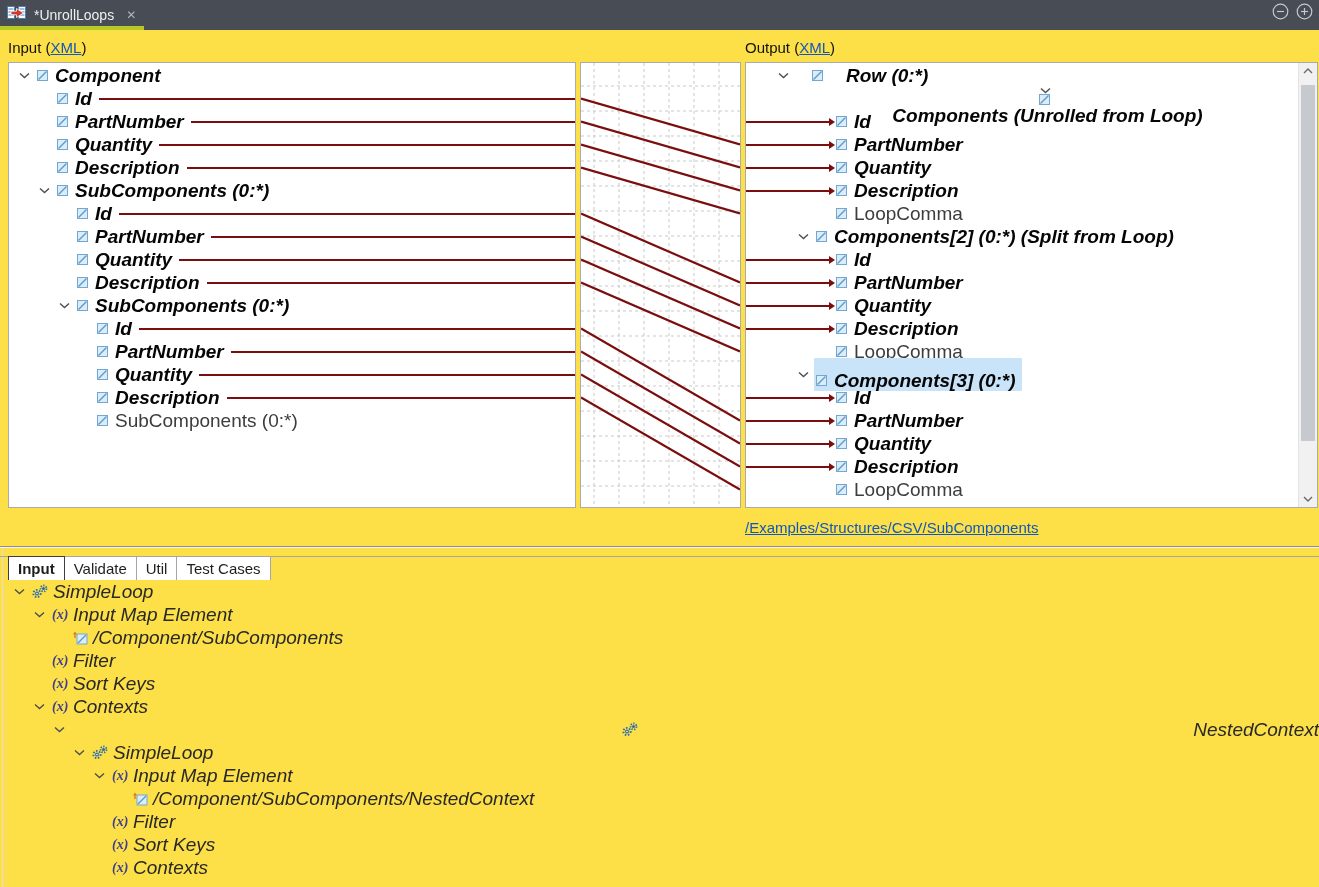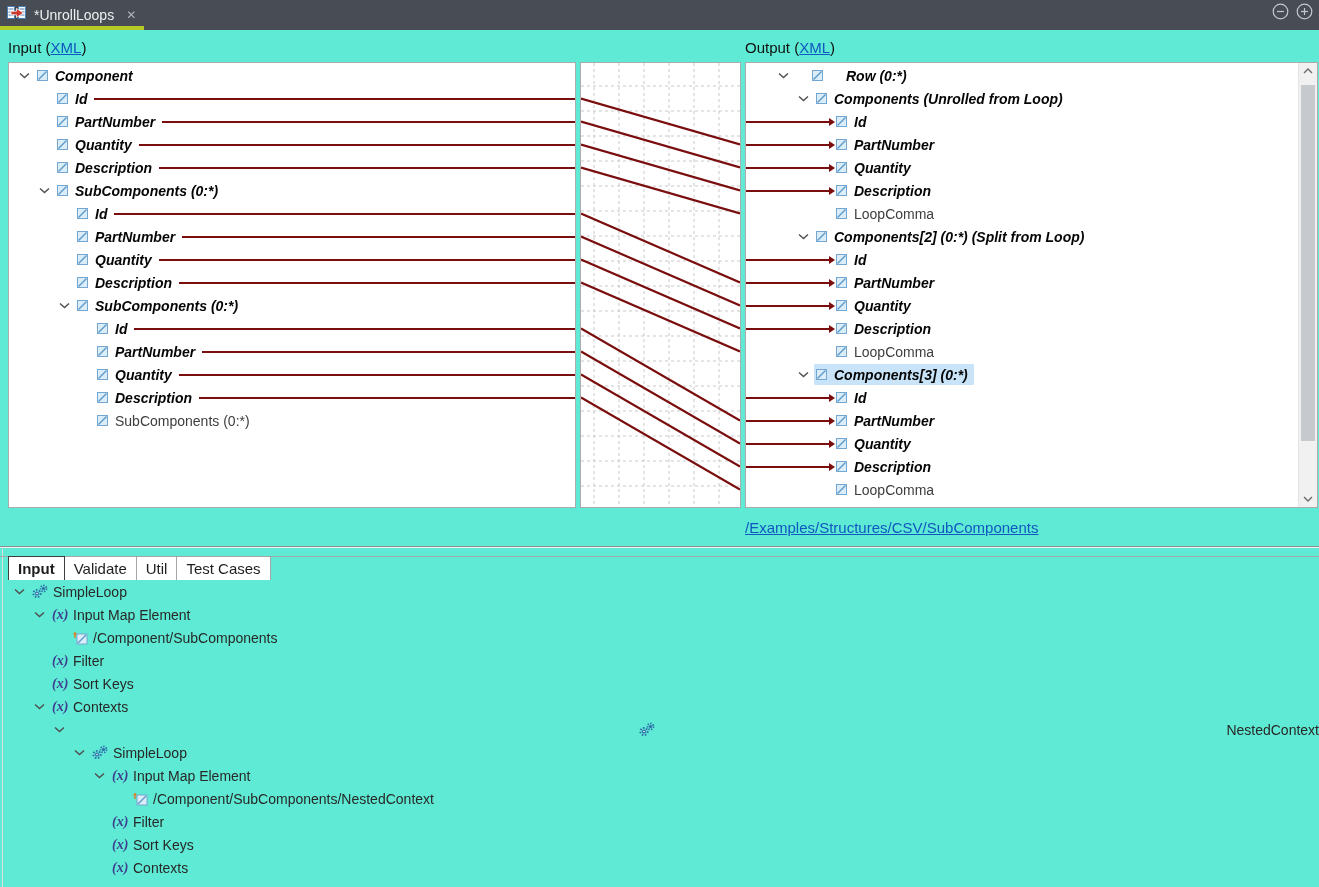--- a/index.html
+++ b/index.html
@@ -1,16 +1,16 @@
 <!DOCTYPE html>
 <html><head>
 <meta charset="utf-8">
 <style>
   html,body{margin:0;padding:0;background:#fff;}
-  #app{position:relative;width:1319px;height:887px;overflow:hidden;background:#5eead4;
+  #app{position:relative;width:1319px;height:887px;overflow:hidden;background:#fde047;
        font-family:"Liberation Sans",sans-serif;color:#1a1a1a;}
 
   
   .titlebar{position:absolute;left:0;top:0;width:100%;height:30px;background:#474c55;}
   .doc-tab{position:absolute;left:0;top:0;height:30px;display:flex;align-items:center;
            padding:0 12px 0 7px;gap:8px;cursor:default;}
   .doc-tab .t{font-size:14px;color:#eef0f2;}
   .doc-tab .x{font-size:12px;color:#aeb4bc;margin-left:4px;}
   .tab-underline{position:absolute;left:0;top:26px;width:144px;height:4px;}
   .win-btns{position:absolute;right:6px;top:3px;display:flex;gap:7px;}
@@ -29,24 +29,24 @@
   #canvas-panel svg{display:block;}
 
   
   .tree{position:absolute;left:0;top:0;right:0;padding-top:1px;}
   .trow{position:relative;height:23px;display:flex;align-items:center;box-sizing:border-box;white-space:nowrap;}
   .chev{width:20px;flex:none;display:flex;align-items:center;justify-content:flex-start;padding-left:2px;box-sizing:border-box;cursor:pointer;}
   .chev svg{display:block;}
   .csp{width:20px;flex:none;}
   .nicon{width:11px;height:11px;flex:none;margin-right:7px;cursor:pointer;}
   .nicon svg{display:block;}
-  .lbl{font-size:14px;color:#3d3d3d;}
+  .lbl{font-size:19px;color:#3d3d3d;}
   .lbl.b{font-weight:bold;font-style:italic;color:#050505;}
   .mline{flex:1;height:2px;margin-left:7px;}
-  .selwrap{display:flex;align-items:center;height:21px;padding:0 6px 0 2px;margin-left:-2px;border-radius:1px;}
+  .selwrap{display:flex;align-items:center;height:21px;padding:12px 6px 0 2px;margin-left:-2px;border-radius:1px;}
   .arrow{position:absolute;left:0;top:50%;margin-top:-1px;height:2px;}
   .arrow:after{content:'';position:absolute;right:-6px;top:-3px;width:0;height:0;
                border-left:6px solid #7a0d0d;border-top:4px solid transparent;border-bottom:4px solid transparent;}
 
   
   .vscroll{position:absolute;right:0;top:0;bottom:0;width:18px;background:#f1f1f1;border-left:1px solid #e4e4e4;}
   .sarrow{position:absolute;left:0;width:18px;height:16px;display:flex;align-items:center;justify-content:center;cursor:pointer;}
   .sthumb{position:absolute;left:2px;width:14px;background:#c6c9ce;cursor:pointer;}
 
   
@@ -55,21 +55,21 @@
   .tabstrip{position:absolute;left:0;right:0;top:556px;height:24px;display:flex;align-items:stretch;
             padding-left:8px;box-sizing:border-box;border-top:1px solid #a6a6a6;}
   .btab{font-size:15px;padding:0 9px;display:flex;align-items:center;border-right:1px solid #a6a6a6;
         color:#1e1e1e;cursor:pointer;background:#fff;margin-top:-1px;border-top:1px solid #a6a6a6;}
   .btab.active{font-weight:bold;border:1px solid #3e3e3e;border-bottom:none;z-index:2;}
   #bottom-tree{position:absolute;left:0;top:580px;right:0;}
   .fxicon{width:21px;flex:none;text-align:left;font-family:"Liberation Serif",serif;
           font-style:italic;font-weight:600;font-size:14px;color:#3f3f8f;}
   .bicon{width:21px;flex:none;}
   .bicon svg{display:block;}
-  .blbl{font-size:14px;color:#282828;}
+  .blbl{font-size:19px;color:#282828;font-style:italic;}
 </style>
 </head>
 <body>
 
 <div id="app">
 
   <div class="titlebar" style="background: rgb(71, 76, 85);">
     <div class="doc-tab">
       <span>
         <svg width="19" height="16" viewBox="0 0 19 16">
@@ -346,21 +346,21 @@
             </svg>
           </span>
           <span class="nicon">
             <svg width="11" height="11" viewBox="0 0 11 11">
               <rect x="0.5" y="0.5" width="10" height="10" fill="#dcedfa" stroke="#73a7d2"></rect>
               <line x1="1.5" y1="9.5" x2="9.5" y2="1.5" stroke="#5e9bcb" stroke-width="1.5"></line>
             </svg>
           </span>
           <span class="lbl b">Row (0:*)</span>
         </div>
-        <div class="trow" style="padding-left: 50px;">
+        <div class="trow" style="padding-left: 50px; flex-direction: column;">
           <span class="chev">
             <svg width="11" height="7" viewBox="0 0 11 7">
               <polyline points="1,1.5 5.5,5.5 10,1.5" fill="none" stroke="#4f4f4f" stroke-width="1.4"></polyline>
             </svg>
           </span>
           <span class="nicon">
             <svg width="11" height="11" viewBox="0 0 11 11">
               <rect x="0.5" y="0.5" width="10" height="10" fill="#dcedfa" stroke="#73a7d2"></rect>
               <line x1="1.5" y1="9.5" x2="9.5" y2="1.5" stroke="#5e9bcb" stroke-width="1.5"></line>
             </svg>

